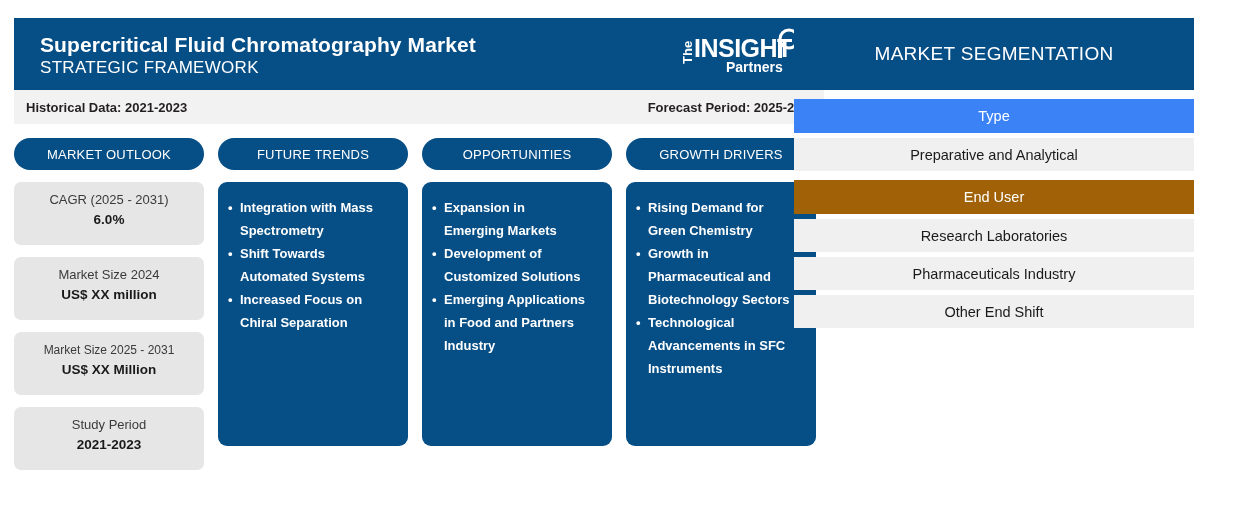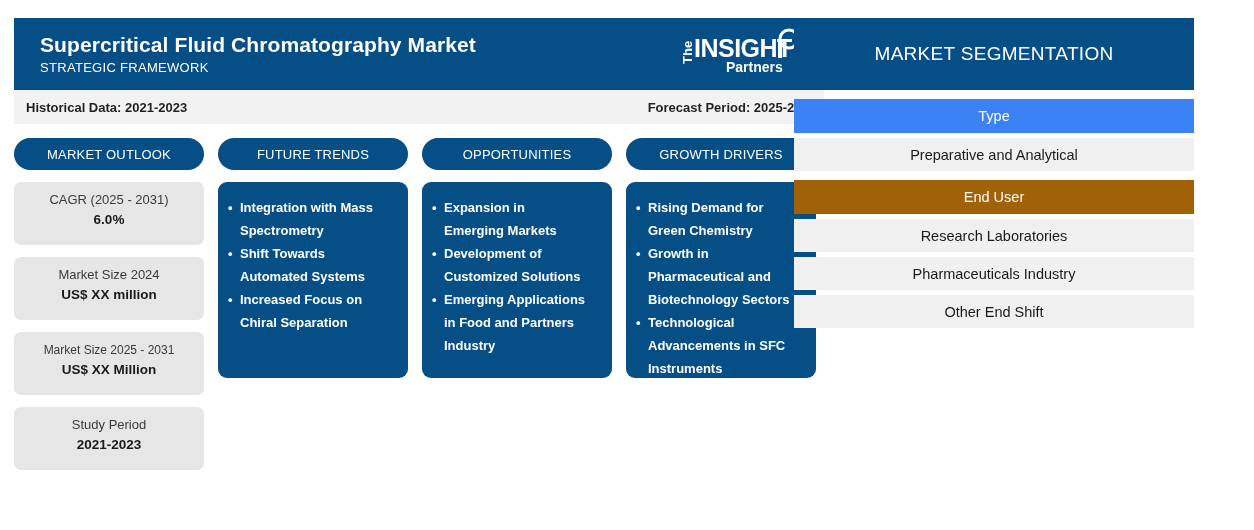--- a/index.html
+++ b/index.html
@@ -48,21 +48,21 @@
   .banner-titles { display: flex; flex-direction: column; justify-content: center; }
   .banner-title {
     color: #ffffff;
     font-size: 21px;
     font-weight: bold;
     letter-spacing: 0.1px;
     line-height: 26px;
   }
   .banner-sub {
     color: #ffffff;
-    font-size: 13px;
+    font-size: 17px;
     font-weight: normal;
     letter-spacing: 0.3px;
     line-height: 18px;
     margin-top: 1px;
   }
 
   
   .logo { display: block; }
 
   
@@ -127,21 +127,21 @@
     font-weight: bold;
     color: #1a1a1a;
     line-height: 16px;
   }
 
   
   .bullet-card {
     background: #064e86;
     border-radius: 9px;
     margin-top: 12px;
-    height: 196px;
+    height: 264px;
     padding: 14px 24px 12px 10px;
     box-sizing: border-box;
     overflow: hidden;
   }
   .bullet-list {
     list-style: none;
     margin: 0;
     padding: 0;
   }
   .bullet-item {

